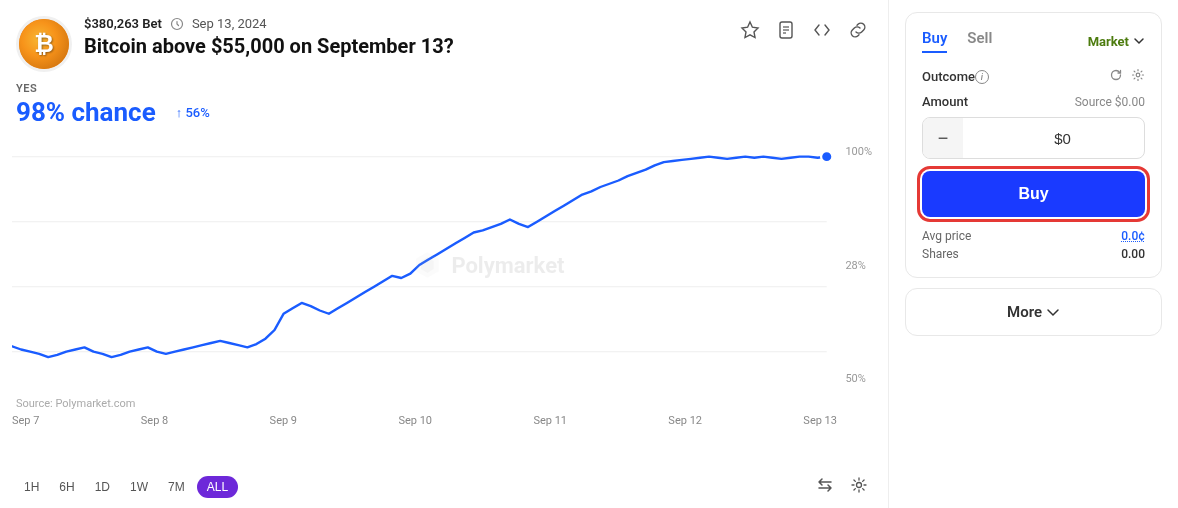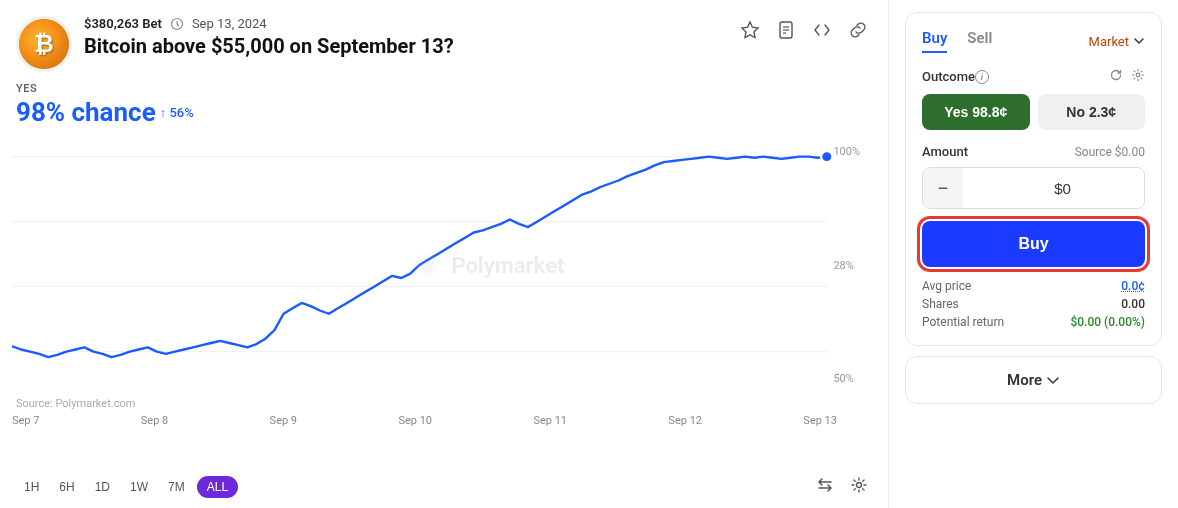--- a/index.html
+++ b/index.html
@@ -113,21 +113,21 @@
       font-size: 11px;
       font-weight: 600;
       color: #666;
       letter-spacing: 0.5px;
       margin-bottom: 2px;
     }
 
     .chance-row {
       display: flex;
       align-items: center;
-      gap: 4px;
+      gap: 20px;
       margin-bottom: 8px;
     }
 
     .chance-value {
       font-size: 26px;
       font-weight: 700;
       color: #1a5cff;
     }
 
     .chance-change {
@@ -165,21 +165,21 @@
     }
 
     .polymarket-text-mark {
       font-size: 22px;
       font-weight: 700;
       color: #888;
     }
 
     .chart-y-labels {
       position: absolute;
-      right: 12px;
+      right: 0;
       top: 0;
       height: 100%;
       display: flex;
       flex-direction: column;
       justify-content: space-between;
       font-size: 11px;
       color: #999;
       padding: 10px 0;
     }
 
@@ -281,23 +281,23 @@
     .trade-tab.active {
       color: #1a5cff;
       border-bottom: 2px solid #1a5cff;
     }
 
     .market-type {
       display: flex;
       align-items: center;
       gap: 4px;
       font-size: 13px;
-      color: #c2410c;
+      color: #4d7c0f;
       cursor: pointer;
-      font-weight: 400;
+      font-weight: 700;
     }
 
     .outcome-row {
       display: flex;
       align-items: center;
       justify-content: space-between;
       margin-bottom: 8px;
     }
 
     .outcome-label {
@@ -732,24 +732,20 @@
         <span>
           <svg width="14" height="14" viewBox="0 0 14 14" fill="none">
               <circle cx="7" cy="7" r="1.8" stroke="#888" stroke-width="1.2"></circle>
               <path d="M7 1.5v1.2M7 11.3v1.2M1.5 7h1.2M11.3 7h1.2M3.08 3.08l.85.85M10.07 10.07l.85.85M3.08 10.92l.85-.85M10.07 3.93l.85-.85" stroke="#888" stroke-width="1.2" stroke-linecap="round"></path>
             </svg>
         </span>
       </div>
     </div>
 
     
-    <div class="outcome-buttons">
-      <button class="outcome-btn yes">Yes 98.8¢</button>
-      <button class="outcome-btn no">No 2.3¢</button>
-    </div>
 
     
     <div class="amount-row">
       <span class="amount-label">Amount</span>
       <span class="balance-label">Source $0.00</span>
     </div>
 
     <div class="amount-input-row">
       <button class="amount-btn">−</button>
       <input class="amount-input" type="text" value="$0" style="">
@@ -761,24 +757,20 @@
 
     
     <div class="trade-stats">
       <div class="stat-row">
         <span class="stat-label">Avg price</span>
         <span class="stat-value blue">0.0¢</span>
       </div>
       <div class="stat-row">
         <span class="stat-label">Shares</span>
         <span class="stat-value">0.00</span>
-      </div>
-      <div class="stat-row">
-        <span class="stat-label">Potential return</span>
-        <span class="stat-value green">$0.00 (0.00%)</span>
       </div>
     </div>
 
   </div>
 
   <div class="more-card">
     <div class="more-label">
       <span>More</span>
       <svg width="14" height="14" viewBox="0 0 14 14" fill="none">
           <path d="M2 5l5 5 5-5" stroke="#333" stroke-width="1.5" stroke-linecap="round"></path>

